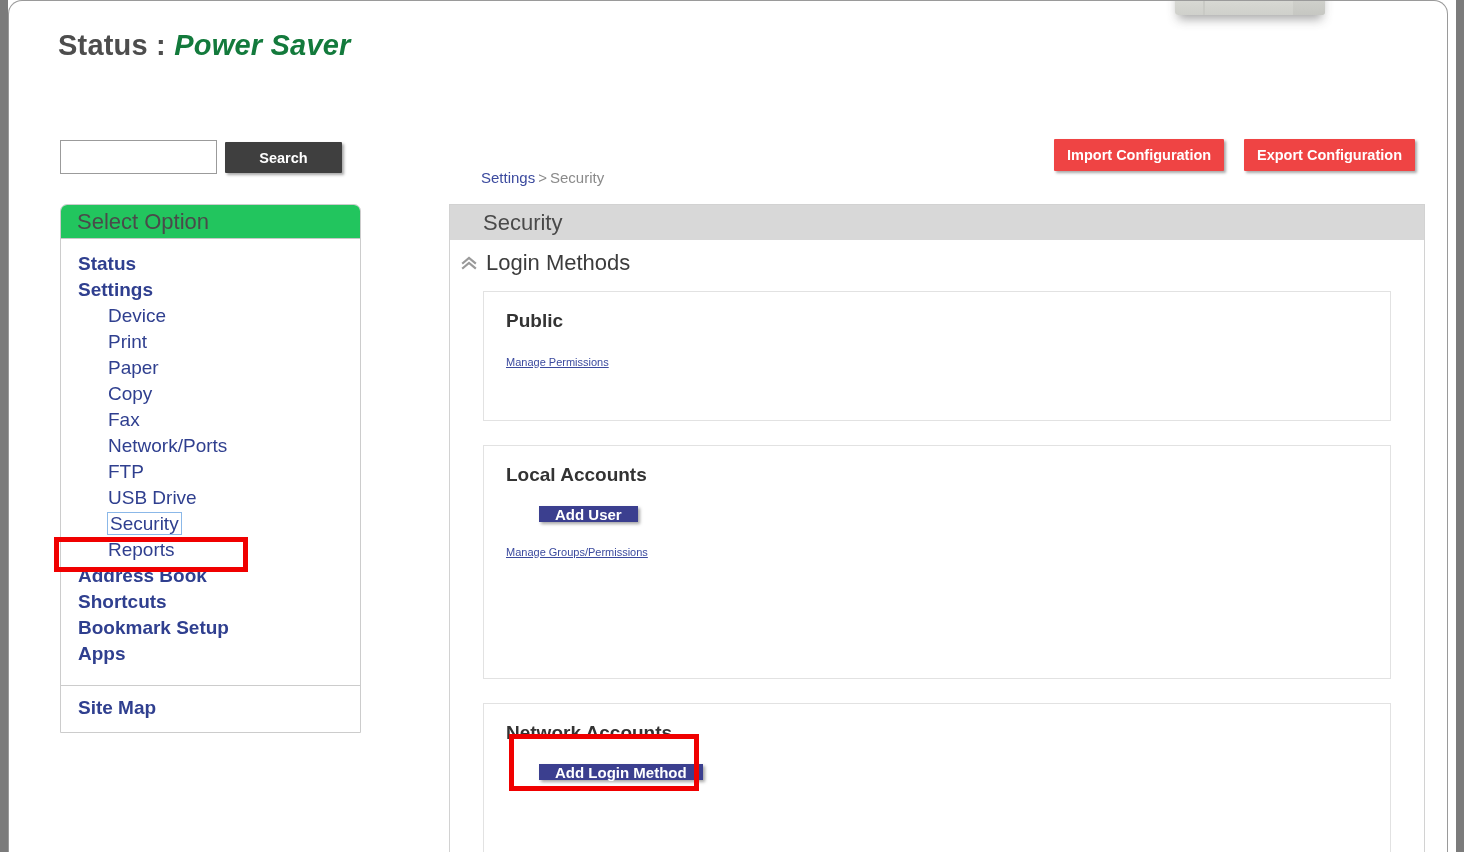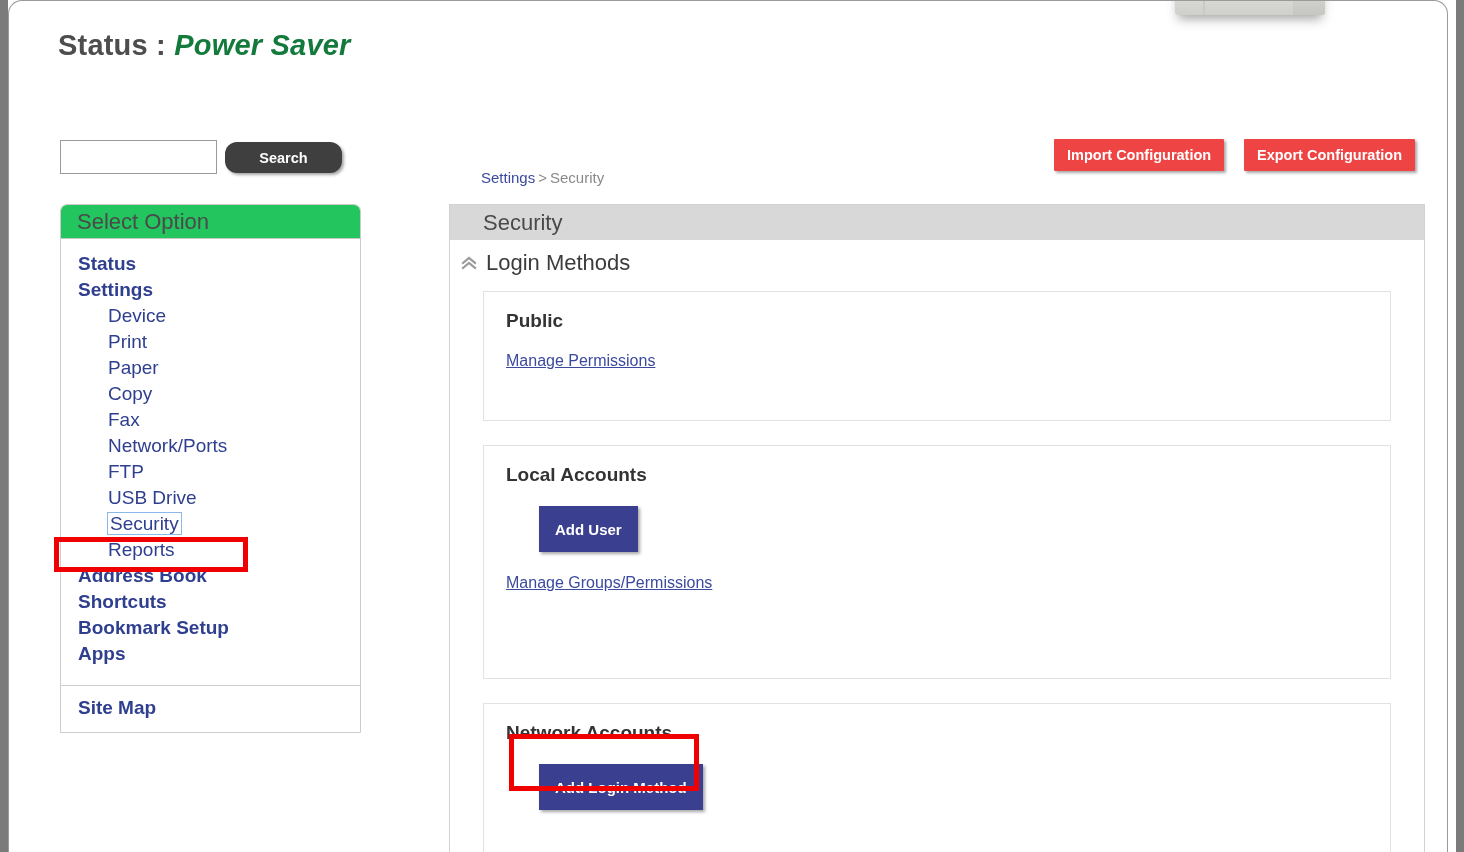--- a/index.html
+++ b/index.html
@@ -63,21 +63,21 @@
   
   .search-input {
     position:absolute; left:51px; top:139px; width:157px; height:34px;
     border:1px solid #9b9b9b; background:#ffffff;
     font-family:"Liberation Sans", sans-serif; font-size:14px;
     padding:2px 5px; color:#222;
   }
   .search-button {
     position:absolute; left:216px; top:141px; width:117px; height:31px;
     background:#3f3f3f; color:#ffffff;
-    border:none; border-radius:12px;
+    border:none; border-radius:1px;
     font-family:"Liberation Sans", sans-serif;
     font-size:14.5px; font-weight:bold;
     cursor:pointer;
     box-shadow:2px 2px 3px rgba(0,0,0,.35);
   }
 
   
   .cfg-btn {
     position:absolute; top:138px; height:32px;
     background:#ef4444; color:#ffffff; border:none; border-radius:1px;
@@ -164,28 +164,28 @@
     margin:8px 33px 0 33px;
     border:1px solid #e2e2e2;
     background:#ffffff;
     padding:18px 22px 20px 22px;
   }
   .block-title {
     font-size:19px; font-weight:bold; color:#333333;
     margin:0 0 20px 0;
   }
   .block-link {
-    font-size:16px; color:#3b4a9e; text-decoration:underline; cursor:pointer;
+    font-size:11px; color:#3b4a9e; text-decoration:underline; cursor:pointer;
     display:inline-block;
   }
   .navy-btn {
     background:#3b3f8f; color:#ffffff; border:none;
     font-family:"Liberation Sans", sans-serif;
     font-size:15px; font-weight:bold;
-    padding:0 16px; height:46px; cursor:pointer;
+    padding:0 16px; height:16px; cursor:pointer;
     box-shadow:2px 2px 3px rgba(0,0,0,.35);
   }
   #block-public  { height:130px; margin-top:9px; }
   #block-local   { height:234px; margin-top:24px; }
   #block-network { height:165px; margin-top:24px; }
   .indent-btn { margin-left:33px; }
   #block-local .block-link { margin-top:22px; }
 </style>
 </head>
 <body>

